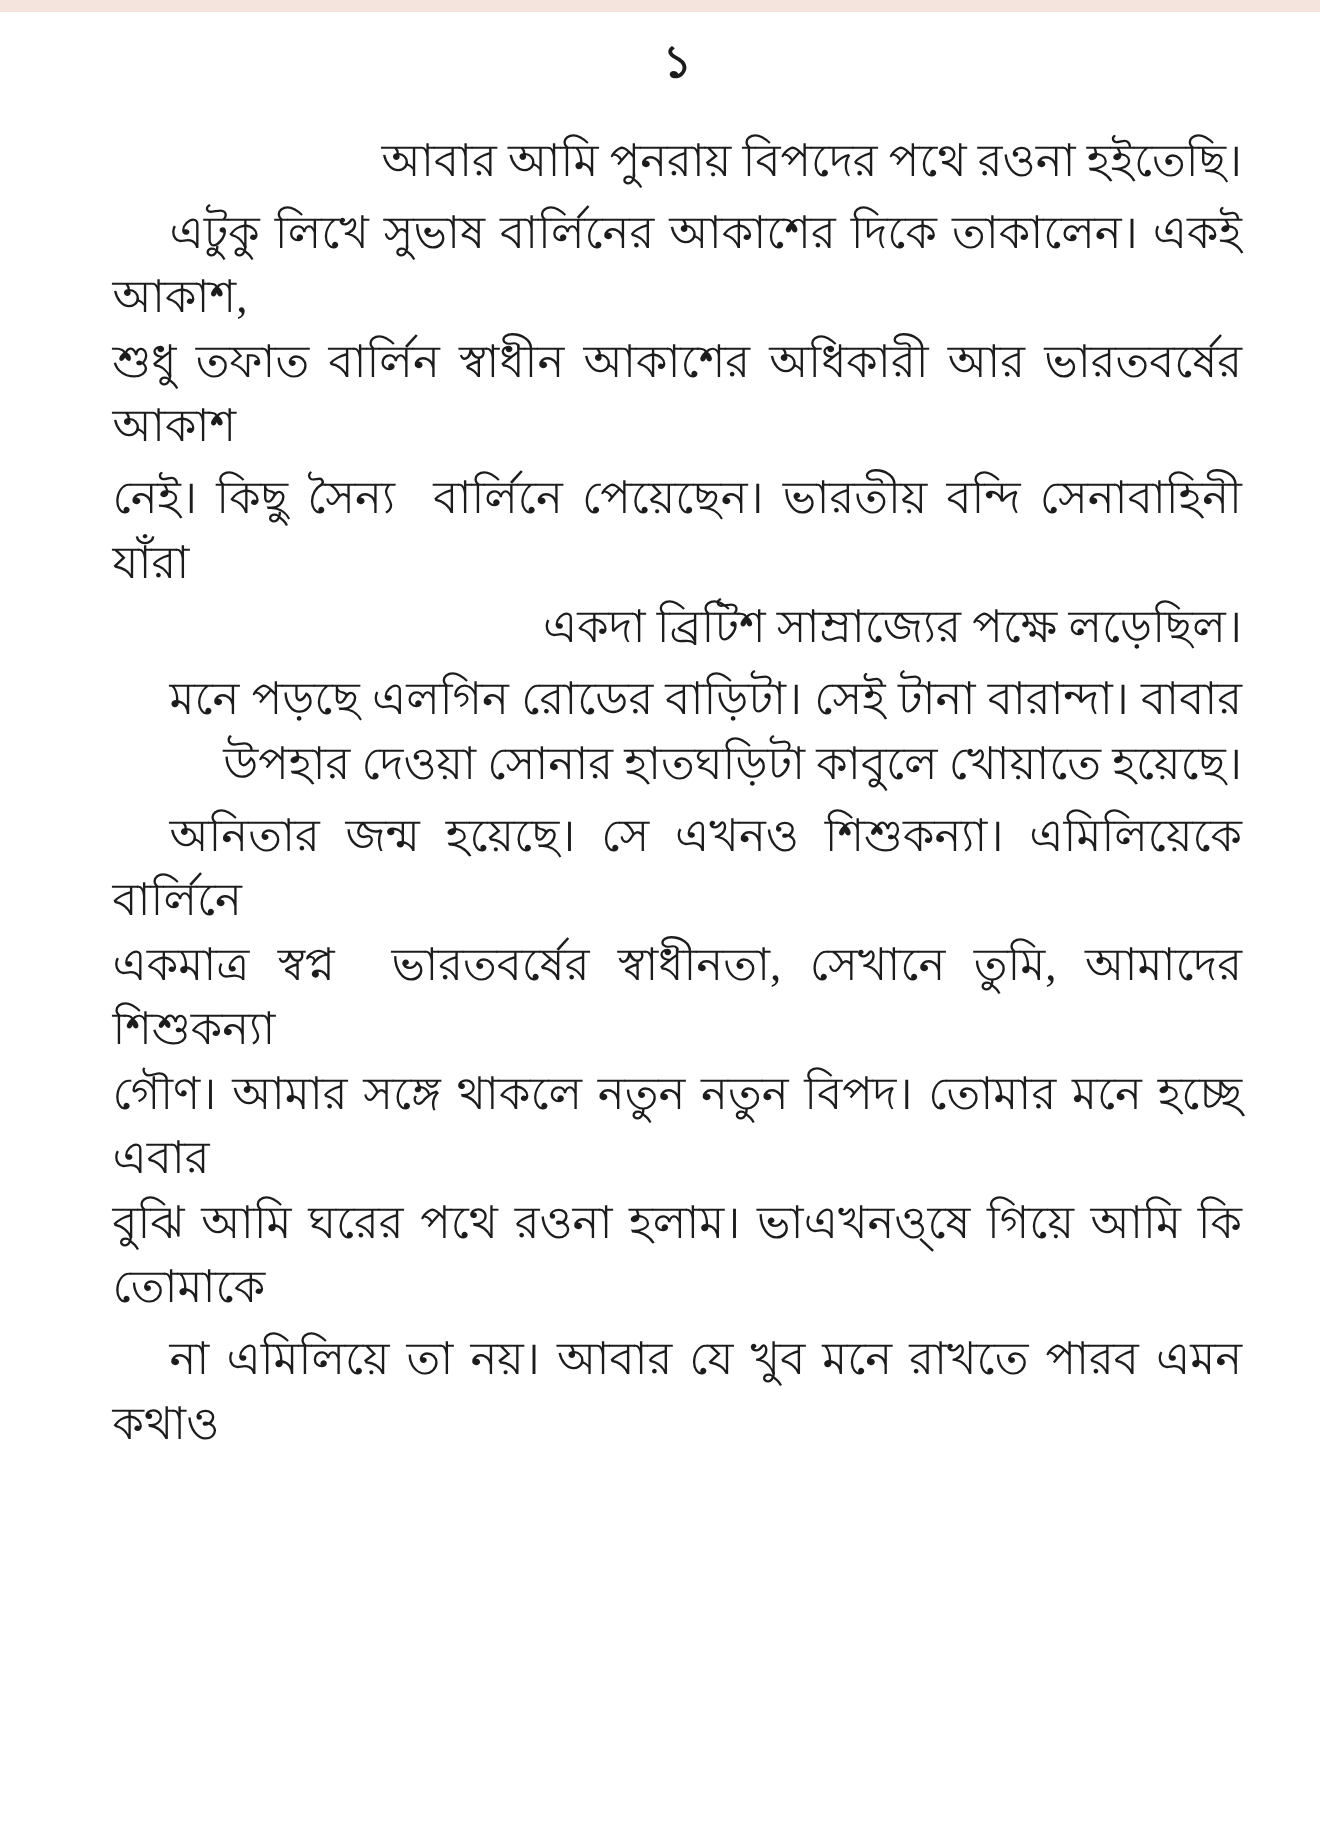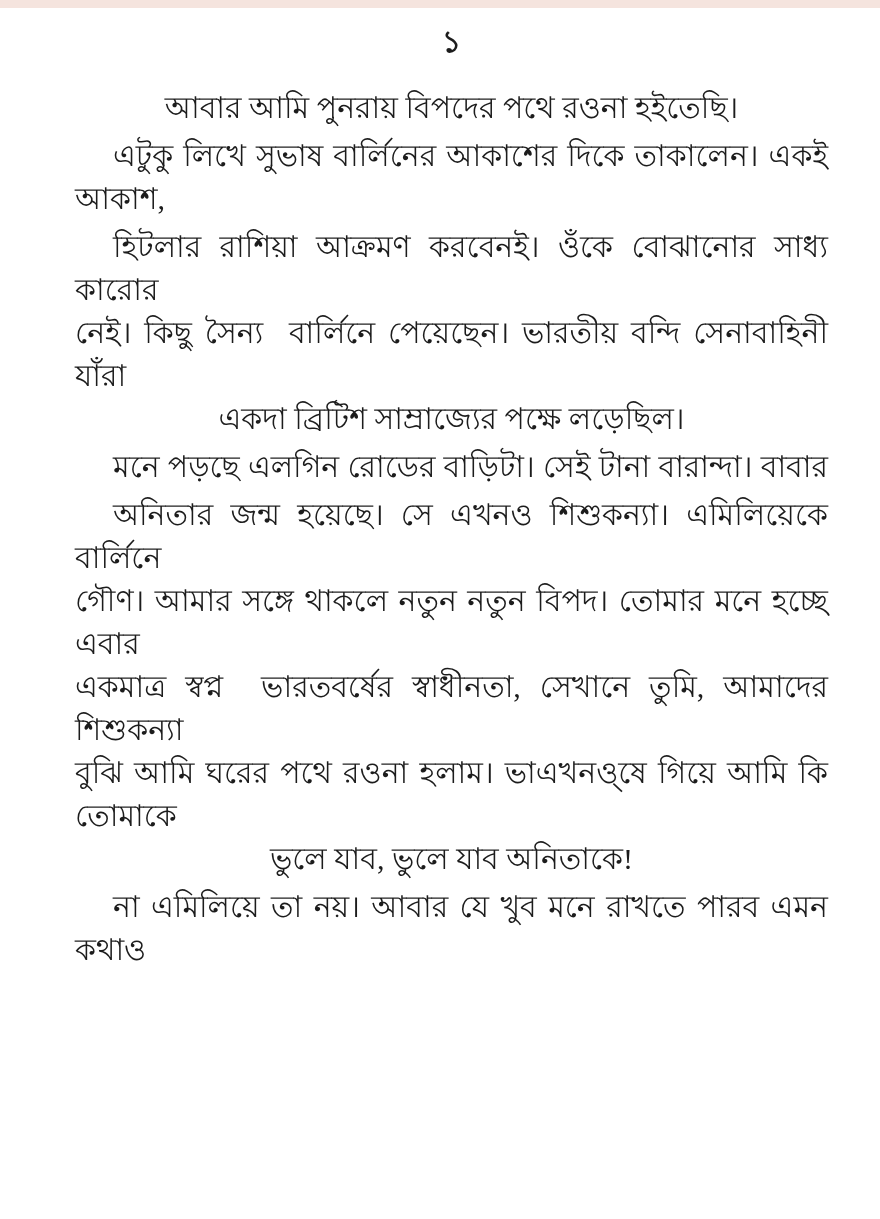--- a/index.html
+++ b/index.html
@@ -36,21 +36,21 @@
     font-size: 30px;
     line-height: 43px;
   }
 
   .para + .para {
     margin-top: 5px;
   }
 
   .line {
     white-space: pre-wrap;
-    text-align: center;
+    text-align: right;
   }
 
   
   .line.just {
     text-align: justify;
     text-align-last: justify;
     font-family: Liberation Serif, serif;
   }
 
   
@@ -68,38 +68,38 @@
   <div class="page-number">১</div>
 
   <div class="body-text">
 
     <div class="para">
       <div class="line">আবার আমি পুনরায় বিপদের পথে রওনা হইতেছি।</div>
     </div>
 
     <div class="para">
       <div class="line indent just">এটুকু লিখে সুভাষ বার্লিনের আকাশের দিকে তাকালেন। একই আকাশ,</div>
+      <div class="line just">শুধু তফাত বার্লিন স্বাধীন আকাশের অধিকারী আর ভারতবর্ষের আকাশ</div>
     </div>
 
     <div class="para">
-      <div class="line indent just">হিটলার রাশিয়া আক্রমণ করবেনই। ওঁকে বোঝানোর সাধ্য কারোর</div>
       <div class="line just">নেই। কিছু সৈন্য  বার্লিনে পেয়েছেন। ভারতীয় বন্দি সেনাবাহিনী যাঁরা</div>
       <div class="line">একদা ব্রিটিশ সাম্রাজ্যের পক্ষে লড়েছিল।</div>
     </div>
 
     <div class="para">
       <div class="line indent just">মনে পড়ছে এলগিন রোডের বাড়িটা। সেই টানা বারান্দা। বাবার</div>
+      <div class="line">উপহার দেওয়া সোনার হাতঘড়িটা কাবুলে খোয়াতে হয়েছে।</div>
     </div>
 
     <div class="para">
       <div class="line indent just">অনিতার জন্ম হয়েছে। সে এখনও শিশুকন্যা। এমিলিয়েকে বার্লিনে</div>
+      <div class="line just">একমাত্র স্বপ্ন  ভারতবর্ষের স্বাধীনতা, সেখানে তুমি, আমাদের শিশুকন্যা</div>
       <div class="line just">গৌণ। আমার সঙ্গে থাকলে নতুন নতুন বিপদ। তোমার মনে হচ্ছে এবার</div>
-      <div class="line just">একমাত্র স্বপ্ন  ভারতবর্ষের স্বাধীনতা, সেখানে তুমি, আমাদের শিশুকন্যা</div>
       <div class="line just">বুঝি আমি ঘরের পথে রওনা হলাম। ভাএখনও্ষে গিয়ে আমি কি তোমাকে</div>
-      <div class="line">ভুলে যাব, ভুলে যাব অনিতাকে!</div>
     </div>
 
     <div class="para">
       <div class="line indent just">না এমিলিয়ে তা নয়। আবার যে খুব মনে রাখতে পারব এমন কথাও</div>
 
     </div>
 
   </div>
 
 </div>

